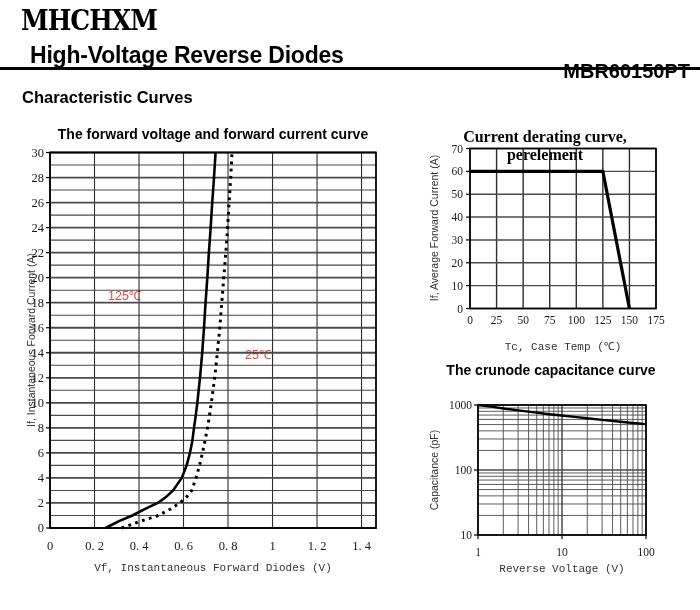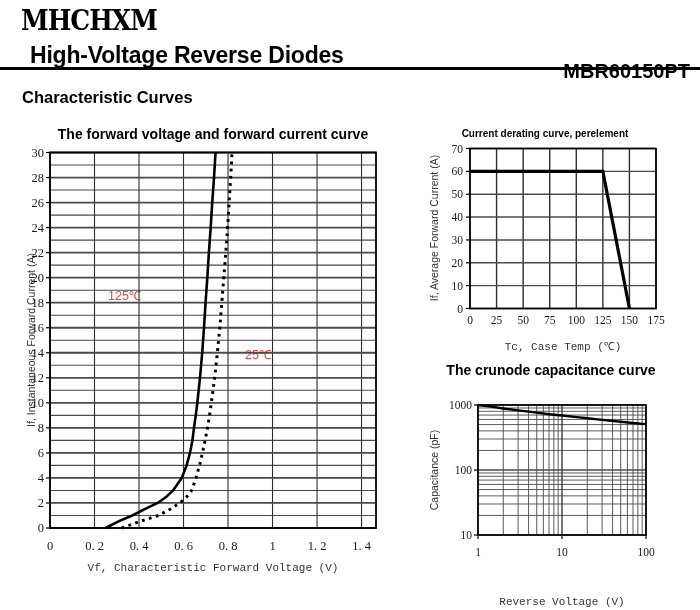--- a/index.html
+++ b/index.html
@@ -11,26 +11,26 @@
   #brand-logo{
     left:21px;top:5px;font-family:"DejaVu Serif",serif;font-weight:bold;
     font-size:25px;letter-spacing:-1px;transform:scaleY(1.08);transform-origin:left top;
   }
   #doc-title{left:30px;top:42px;font-size:23px;font-weight:bold;letter-spacing:-0.2px;}
   #part-number{right:10px;top:60px;font-size:20px;font-weight:bold;}
   #header-rule{left:0;top:67px;width:700px;height:3px;background:#000;}
   #section-title{left:22px;top:88px;font-size:16.5px;font-weight:bold;text-align:right;}
   .chart-title{font-weight:bold;text-align:center;color:#000;}
   #c1-title{left:50px;top:126px;width:326px;font-size:14px;}
-  #c2-title{left:424px;top:128px;width:242px;font-size:10px;}
+  #c2-title{left:424px;top:128px;width:242px;font-size:16px;font-family:Liberation Serif, serif;}
   #c3-title{left:428px;top:362px;width:246px;font-size:14px;}
   .axis-label{font-size:11px;color:#333;text-align:center;font-family:Liberation Mono, monospace;}
   #c1-xlabel{left:50px;top:562px;width:326px;}
   #c2-xlabel{left:470px;top:338px;width:186px;}
-  #c3-xlabel{left:478px;top:563px;width:168px;margin-top:33px;}
+  #c3-xlabel{left:478px;top:563px;width:168px;}
   .vlabel{font-size:10.5px;color:#333;white-space:nowrap;transform:translate(-50%,-50%) rotate(-90deg);}
   #c1-ylabel{left:31px;top:340px;}
   #c2-ylabel{left:434px;top:228px;}
   #c3-ylabel{left:434px;top:470px;}
   .series-label{font-size:12.5px;color:#ef4444;white-space:nowrap;}
   #label-125c{left:108px;top:287px;}
   #label-25c{left:245px;top:346px;}
   #chart-svg{left:0;top:0;}
 </style>
 </head>
@@ -39,21 +39,21 @@
 <div class="abs" id="brand-logo">MHCHXM</div>
 <div class="abs" id="doc-title">High-Voltage Reverse Diodes</div>
 <div class="abs" id="part-number">MBR60150PT</div>
 <div class="abs" id="header-rule"></div>
 <div class="abs" id="section-title">Characteristic Curves</div>
 
 <div class="abs chart-title" id="c1-title">The forward voltage and forward current curve</div>
 <div class="abs chart-title" id="c2-title">Current derating curve, perelement</div>
 <div class="abs chart-title" id="c3-title">The crunode capacitance curve</div>
 
-<div class="abs axis-label" id="c1-xlabel">Vf, Characteristic Forward Voltage (V)</div>
+<div class="abs axis-label" id="c1-xlabel">Vf, Instantaneous Forward Diodes (V)</div>
 <div class="abs axis-label" id="c2-xlabel">Tc, Case Temp (℃)</div>
 <div class="abs axis-label" id="c3-xlabel">Reverse Voltage (V)</div>
 
 <div class="abs vlabel" id="c1-ylabel">If, Instantaneous Forward Current (A)</div>
 <div class="abs vlabel" id="c2-ylabel">If, Average Forward Current (A)</div>
 <div class="abs vlabel" id="c3-ylabel">Capacitance (pF)</div>
 
 <div class="abs series-label" id="label-125c">125℃</div>
 <div class="abs series-label" id="label-25c">25℃</div>
 

